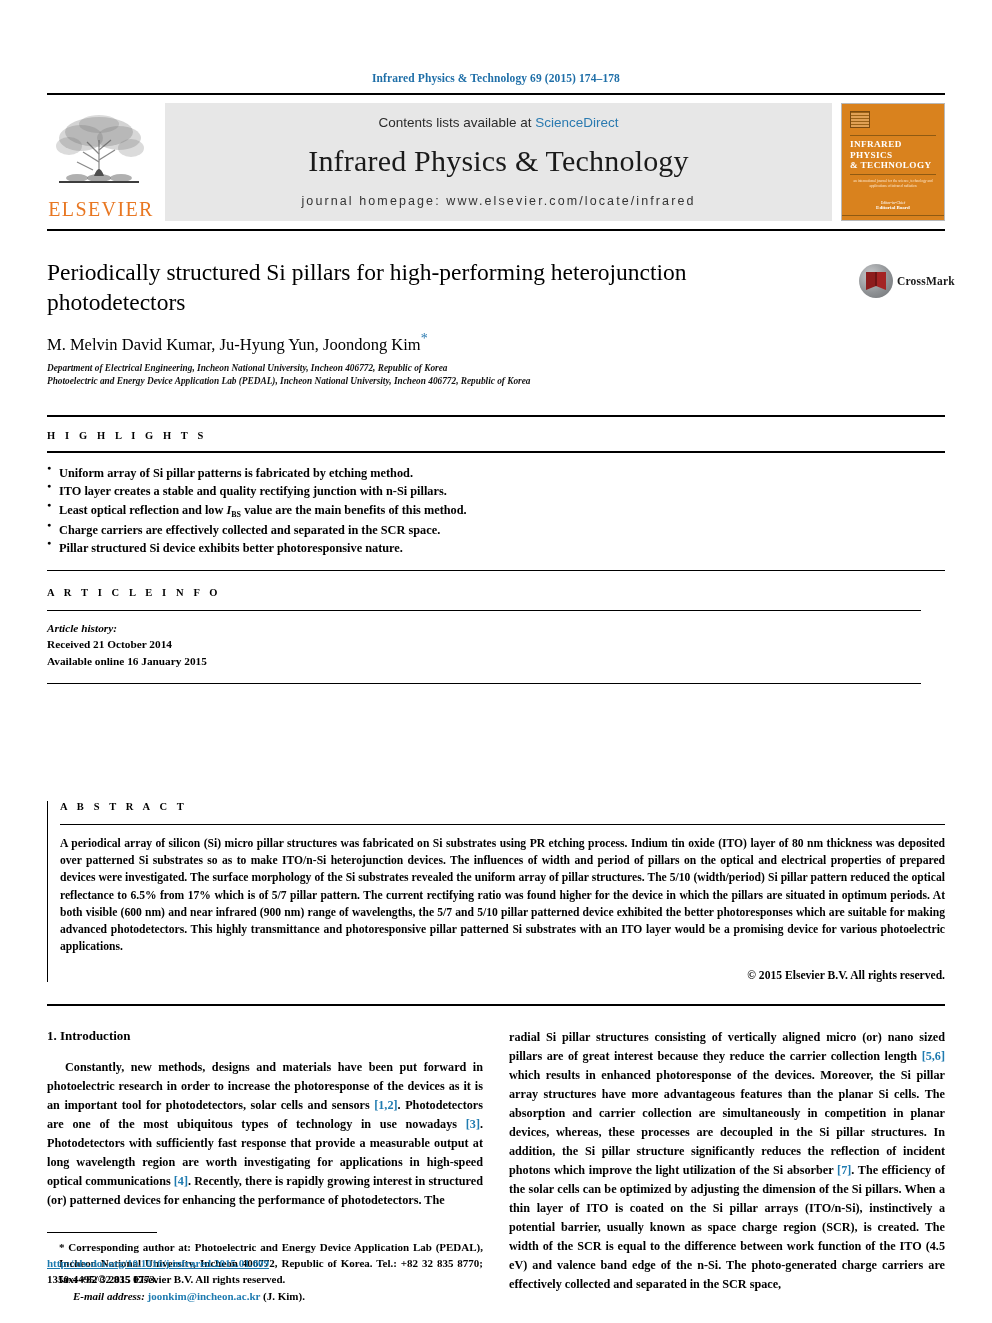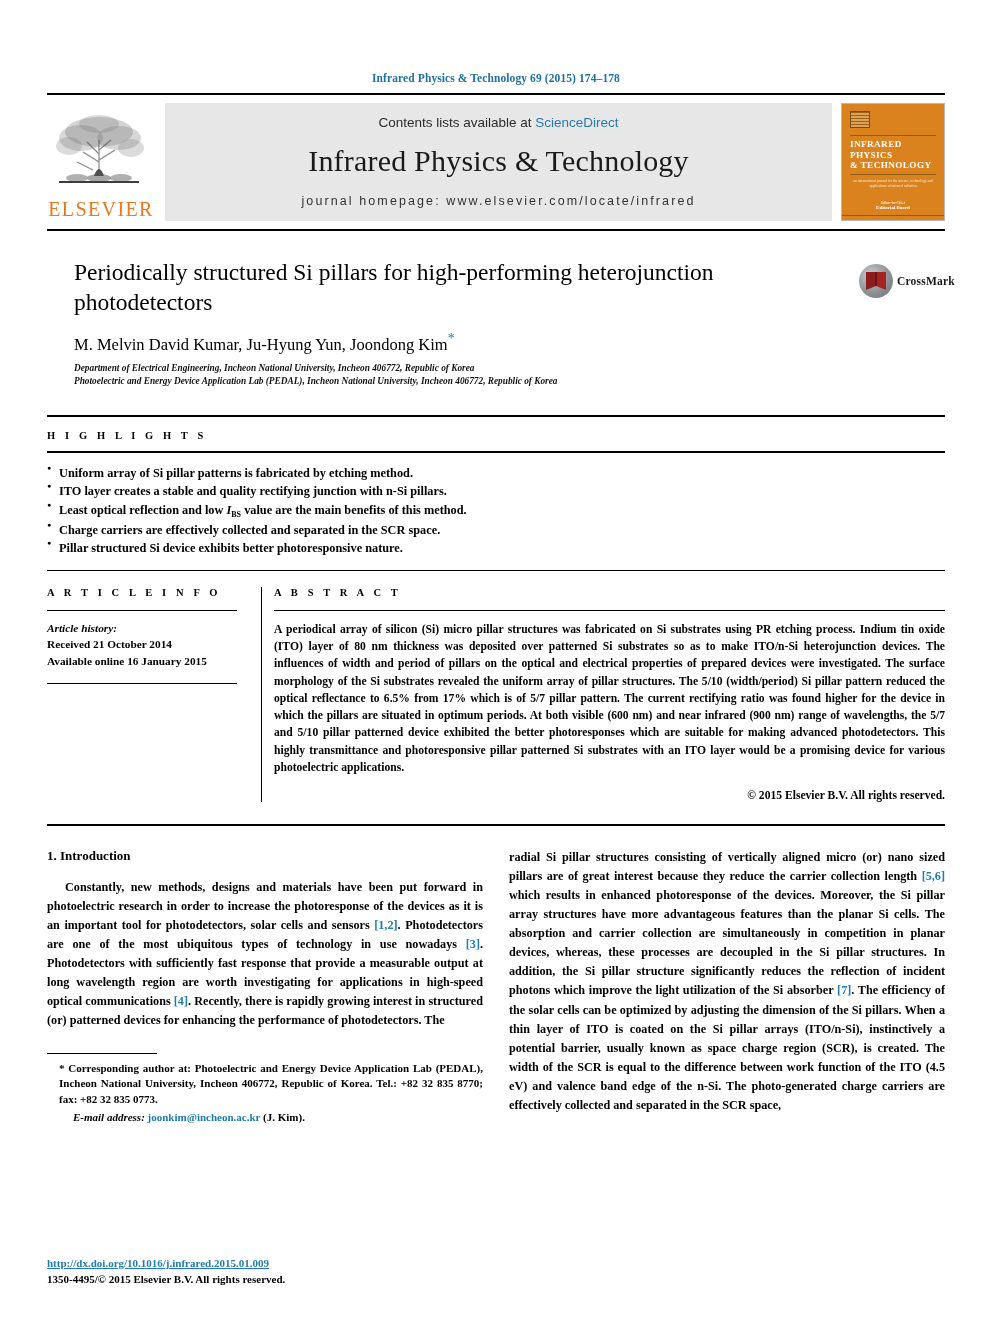--- a/index.html
+++ b/index.html
@@ -143,21 +143,21 @@
   }
   .cover .cov-bottom b { font-size: 5px; }
   .cover .cov-bar {
     position: absolute;
     left: 0; right: 0; bottom: 4px;
     height: 1px; background: #8f5a12;
   }
 
   
   .titleblock {
-    margin: 27px 47px 0 74px;
+    margin: 27px 47px 0 47px;
     position: relative;
     min-height: 56px;
   }
   .paper-title {
     font-family: "Liberation Serif", serif;
     font-size: 23.5px;
     line-height: 1.26;
     color: #000;
     margin: 0;
     padding-right: 120px;
@@ -245,20 +245,21 @@
     left: 0; top: -1px;
     font-size: 7px;
   }
   .hl-sub { font-size: 8px; vertical-align: sub; }
   .hl-ital { font-style: italic; }
 
   
   .info-abs {
     margin: 16px 47px 0 47px;
     display: flex;
+    flex-direction: column;
   }
   .col-info {
     flex: 0 0 214px;
     padding-right: 24px;
     box-sizing: border-box;
   }
   .col-abs {
     flex: 1 1 auto;
     padding-left: 12px;
     border-left: 1.1px solid #000;

